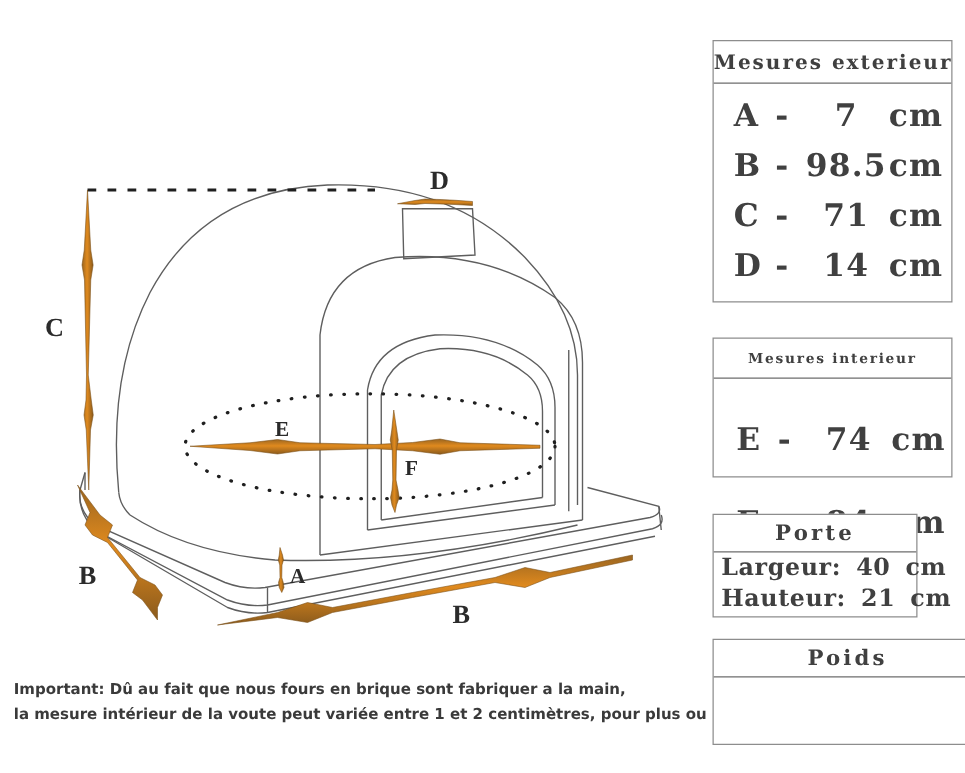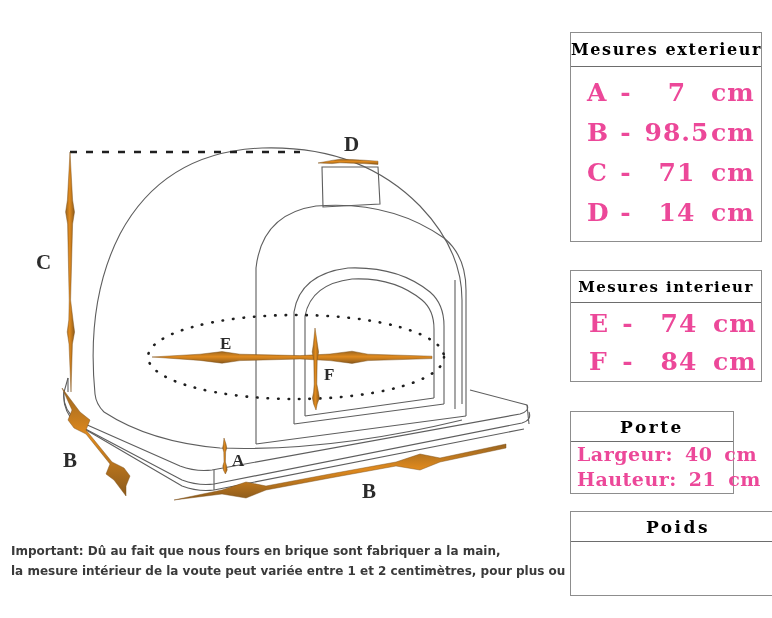--- a/index.html
+++ b/index.html
@@ -55,33 +55,33 @@
   
   .spec-table {
     position: absolute;
     border: 1px solid #8d8d8d;
     background: #ffffff;
     box-sizing: border-box;
   }
   .spec-header {
     border-bottom: 1px solid #6d6d6d;
     text-align: center;
-    color: #000000;
+    color: #404040;
     font-family: "DejaVu Serif", serif;
     font-weight: bold;
     letter-spacing: 2px;
     box-sizing: border-box;
     white-space: nowrap;
     overflow: hidden;
   }
   .spec-body {
     box-sizing: border-box;
   }
   .spec-row {
-    color: #ec4899;
+    color: #404040;
     font-family: "DejaVu Serif", serif;
     font-weight: bold;
     white-space: nowrap;
     box-sizing: border-box;
   }
 
   
   #table-exterior {
     left: 570px; top: 32px; width: 192px; height: 210px;
   }
@@ -96,26 +96,26 @@
   .cell-key { display: inline-block; width: 22px; }
   .cell-dash { display: inline-block; width: 34px; text-align: center; }
   .cell-val  { display: inline-block; width: 68px; text-align: center; }
   .cell-unit { display: inline-block; }
 
   
   #table-interior {
     left: 570px; top: 270px; width: 192px; height: 112px;
   }
   #table-interior .spec-header {
-    height: 32px; line-height: 32px; font-size: 15px; letter-spacing: 1.4px; text-align: center;
+    height: 32px; line-height: 32px; font-size: 11px; letter-spacing: 1.4px; text-align: center;
   }
   #table-interior .spec-body { padding-top: 2px; }
   #table-interior .spec-row {
     height: 38px; line-height: 38px; font-size: 25px;
-    padding-left: 18px; letter-spacing: 1px;
+    padding-left: 18px; letter-spacing: 1px; margin-top: 28px;
   }
 
   
   #table-porte {
     left: 570px; top: 411px; width: 164px; height: 83px;
   }
   #table-porte .spec-header {
     height: 30px; line-height: 30px; font-size: 17px; letter-spacing: 2.5px;
   }
   #table-porte .spec-row {

